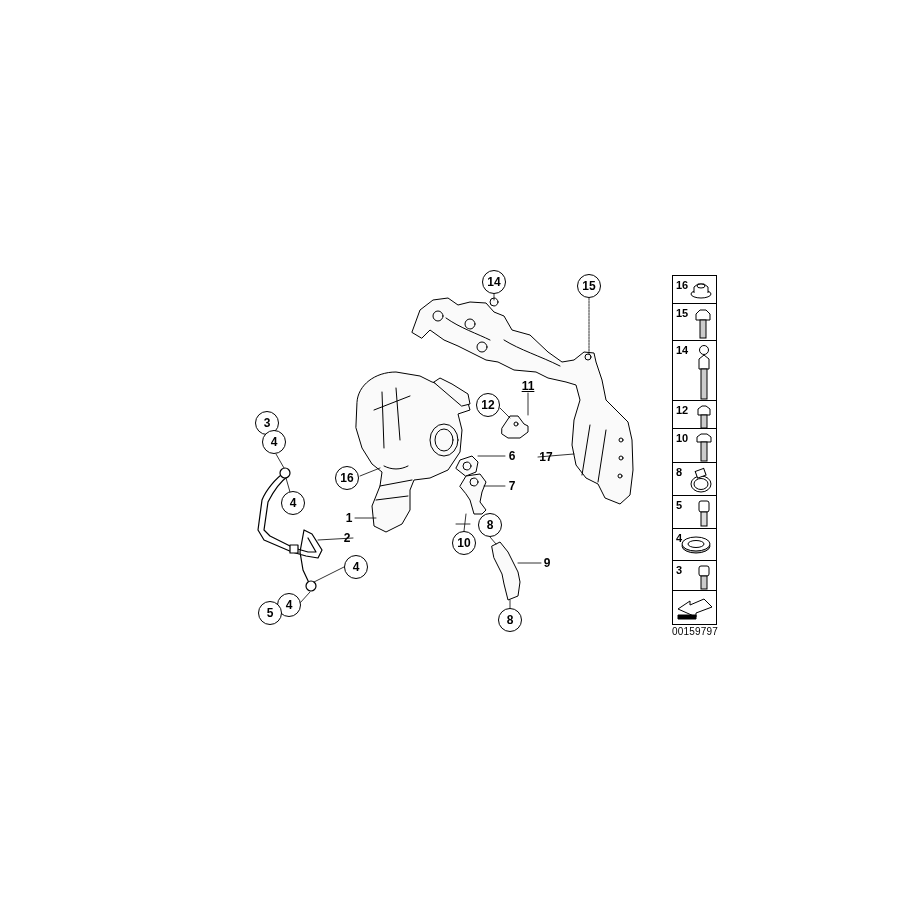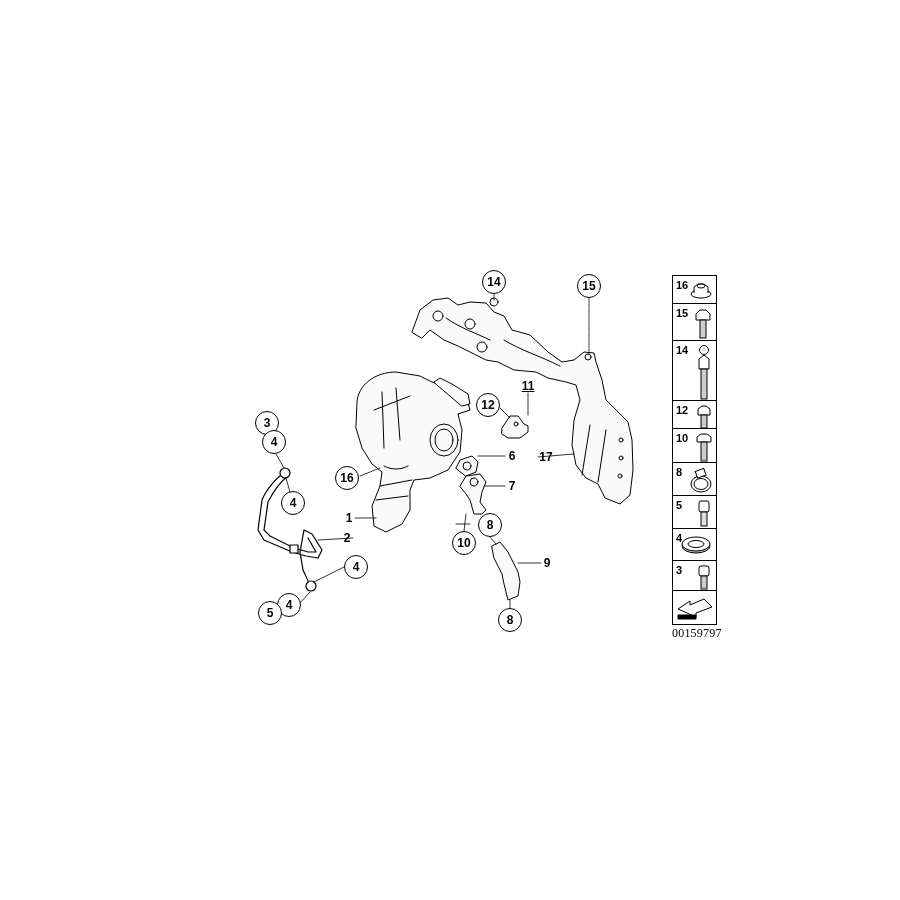--- a/index.html
+++ b/index.html
@@ -9,21 +9,21 @@
     .callout { position: absolute; width: 22px; height: 22px; border: 1.6px solid #000; border-radius: 50%;
                background: #fff; font-weight: bold; font-size: 12px; line-height: 22px; text-align: center;
                box-sizing: content-box; transform: translate(-50%, -50%); }
     .plain-label { position: absolute; font-weight: bold; font-size: 12px; transform: translate(-50%, -50%); }
     .legend { position: absolute; left: 672px; top: 275px; width: 45px; }
     .legend-cell { position: relative; border: 1px solid #000; border-bottom: none; box-sizing: border-box; background: #fff; }
     .legend-cell:last-child { border-bottom: 1px solid #000; }
     .legend-num { position: absolute; left: 3px; top: 3px; font-weight: bold; font-size: 11px; }
     .legend-icon { position: absolute; right: 4px; top: 4px; }
     .drawing-code { position: absolute; left: 672px; top: 626px; width: 45px; text-align: center;
-                    font-size: 12px; letter-spacing: 0.2px; font-family: Liberation Serif, serif; }
+                    font-size: 10px; letter-spacing: 0.2px; }
   </style>
 </head>
 <body>
 
 <div id="diagram">
   <svg width="900" height="900" viewBox="0 0 900 900" fill="none" stroke="#000" stroke-width="1" stroke-linejoin="round" stroke-linecap="round">
 
     <g fill="#fafafa">
       <path d="M412,332 L420,310 L433,300 L448,298 L458,305 L470,302 L486,303 L494,312 L504,316 L512,330 L530,335 L548,352 L562,362 L574,360 L584,352 L594,353 L596,362 L602,380 L606,400 L618,412 L628,422 L632,440 L633,470 L630,495 L620,504 L605,498 L598,484 L586,478 L576,465 L572,445 L574,420 L580,400 L576,385 L566,382 L548,378 L536,372 L514,370 L498,362 L486,360 L470,352 L458,346 L444,340 L430,330 L422,338 Z"></path>
       <circle cx="438" cy="316" r="5"></circle>

